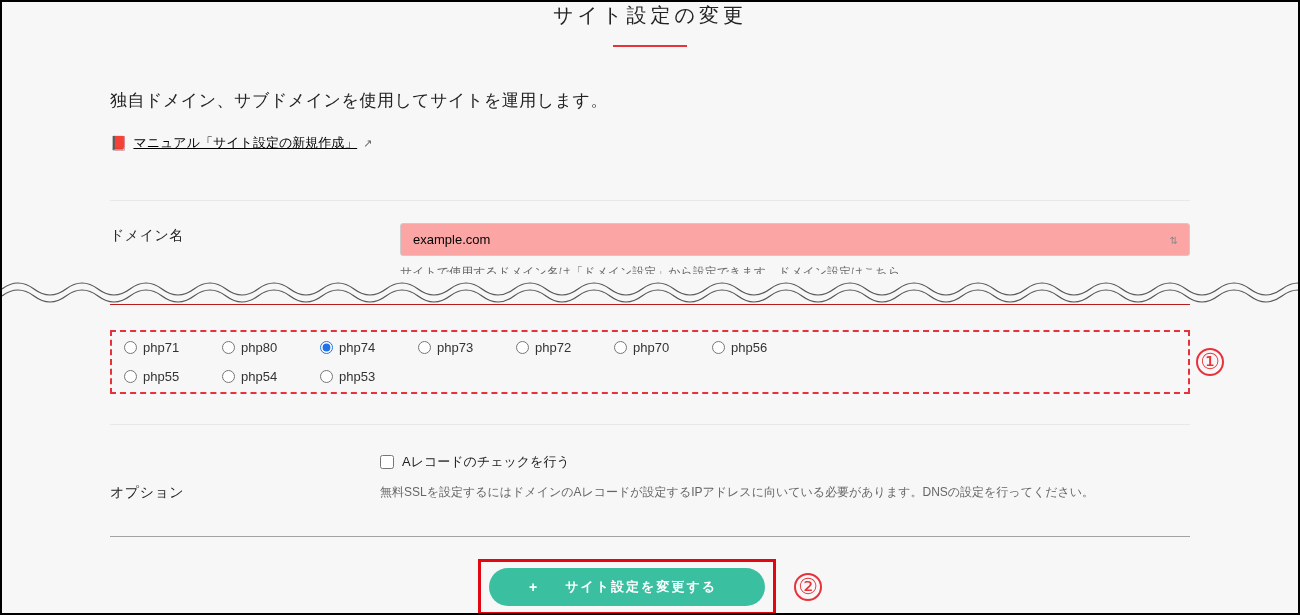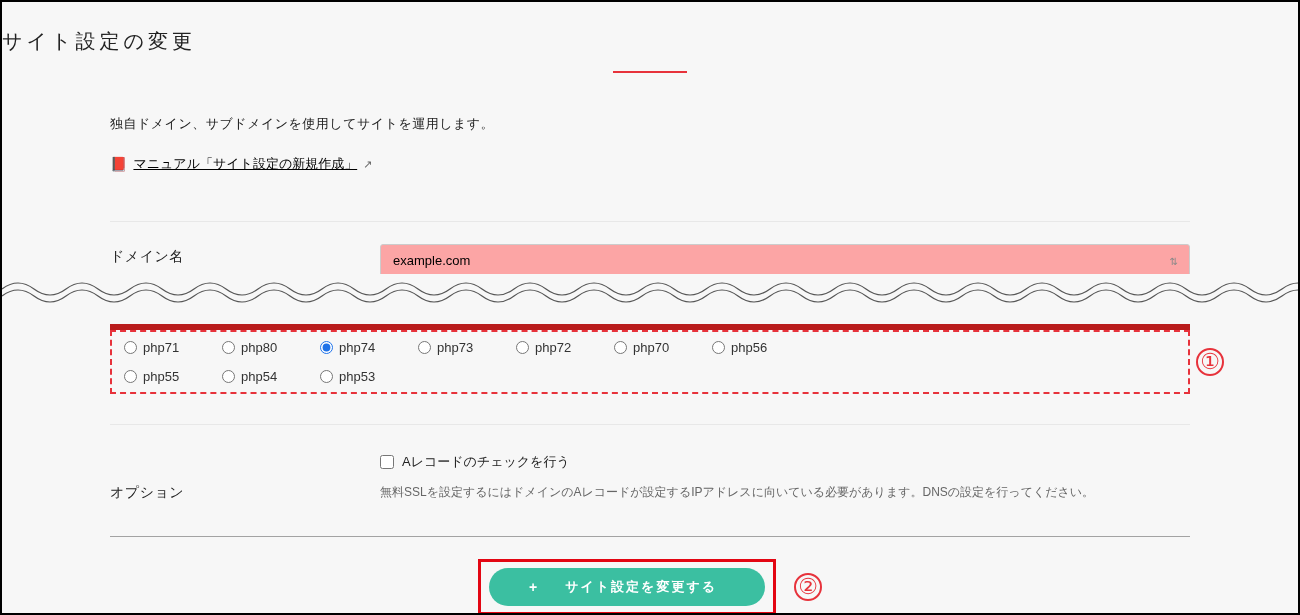--- a/index.html
+++ b/index.html
@@ -6,39 +6,38 @@
     body {
       font-family: -apple-system, "Hiragino Sans", "Hiragino Kaku Gothic ProN", Meiryo, sans-serif;
       background: #f7f7f7;
       width: 1300px;
       height: 615px;
       border: 2px solid #000;
       overflow: hidden;
       position: relative;
     }
     .page-title {
-      text-align: left;
+      text-align: center;
       font-size: 20px;
       font-weight: 400;
       letter-spacing: 4px;
-      margin-top: 26px;
       color: #222;
     }
     .title-underline {
       width: 74px;
       height: 2px;
       background: #e7323b;
       margin: 16px auto 0;
     }
     .content {
       padding: 0 108px;
     }
     .intro-text {
       margin-top: 42px;
-      font-size: 13px;
+      font-size: 17px;
       color: #222;
       letter-spacing: 0.5px;
     }
     .manual-link {
       margin-top: 22px;
       font-size: 13px;
       display: inline-flex;
       align-items: center;
       gap: 6px;
     }
@@ -51,21 +50,22 @@
       text-decoration: underline;
     }
     .manual-link .ext-icon {
       font-size: 11px;
       color: #666;
     }
     .form-row {
       display: flex;
       align-items: flex-start;
       padding: 22px 0;
-      border-bottom: 6px solid #b91c1c;
+      border-bottom: 2px solid #b91c1c;
+      gap: 20px;
     }
     .form-row.first { margin-top: 48px; border-top: 1px solid #e8e8e8; }
     .form-label {
       width: 270px;
       font-size: 14px;
       color: #222;
       padding-top: 4px;
       letter-spacing: 0.5px;
     }
     .form-control { flex: 1; }

